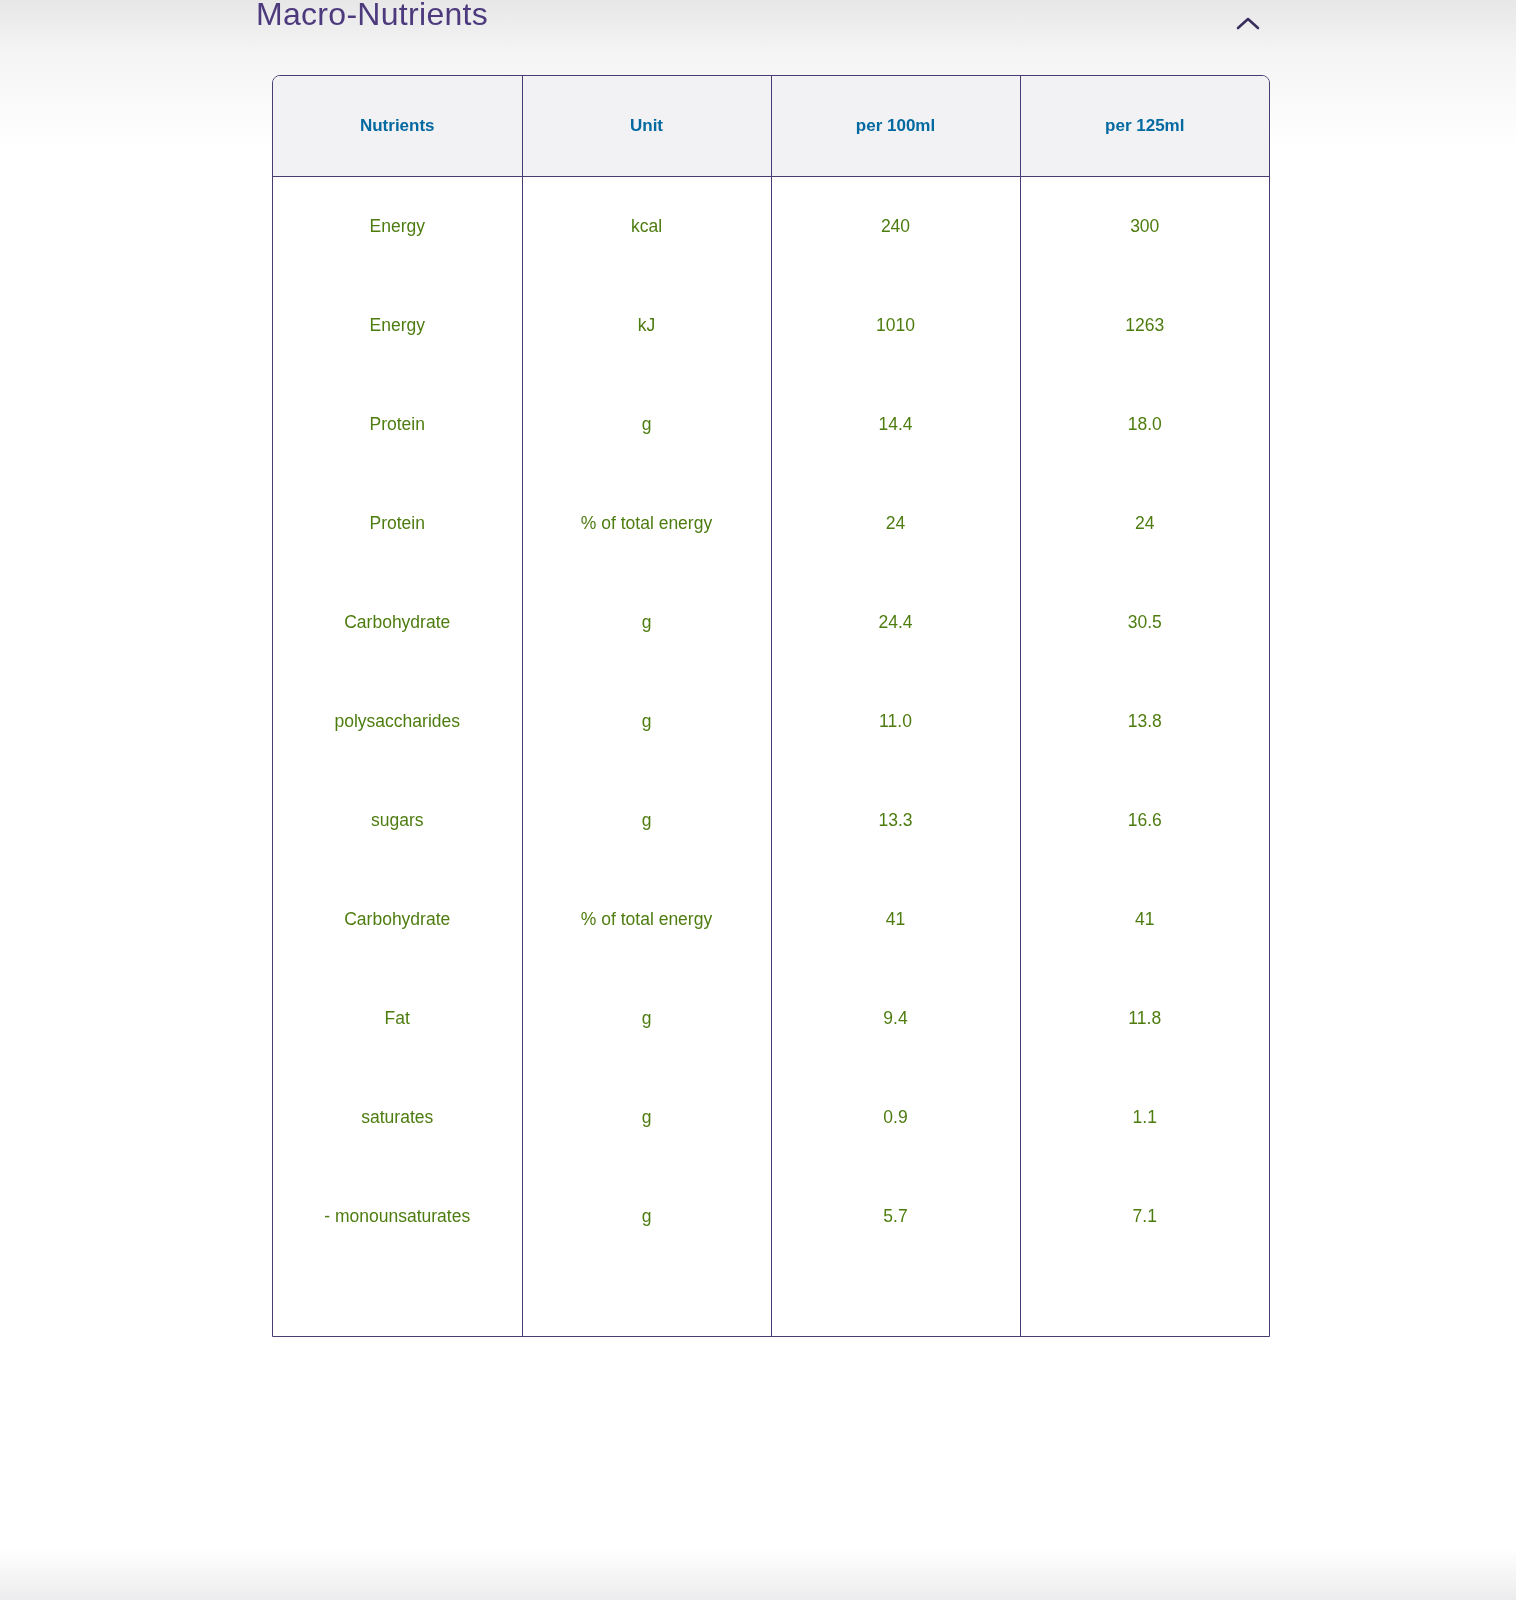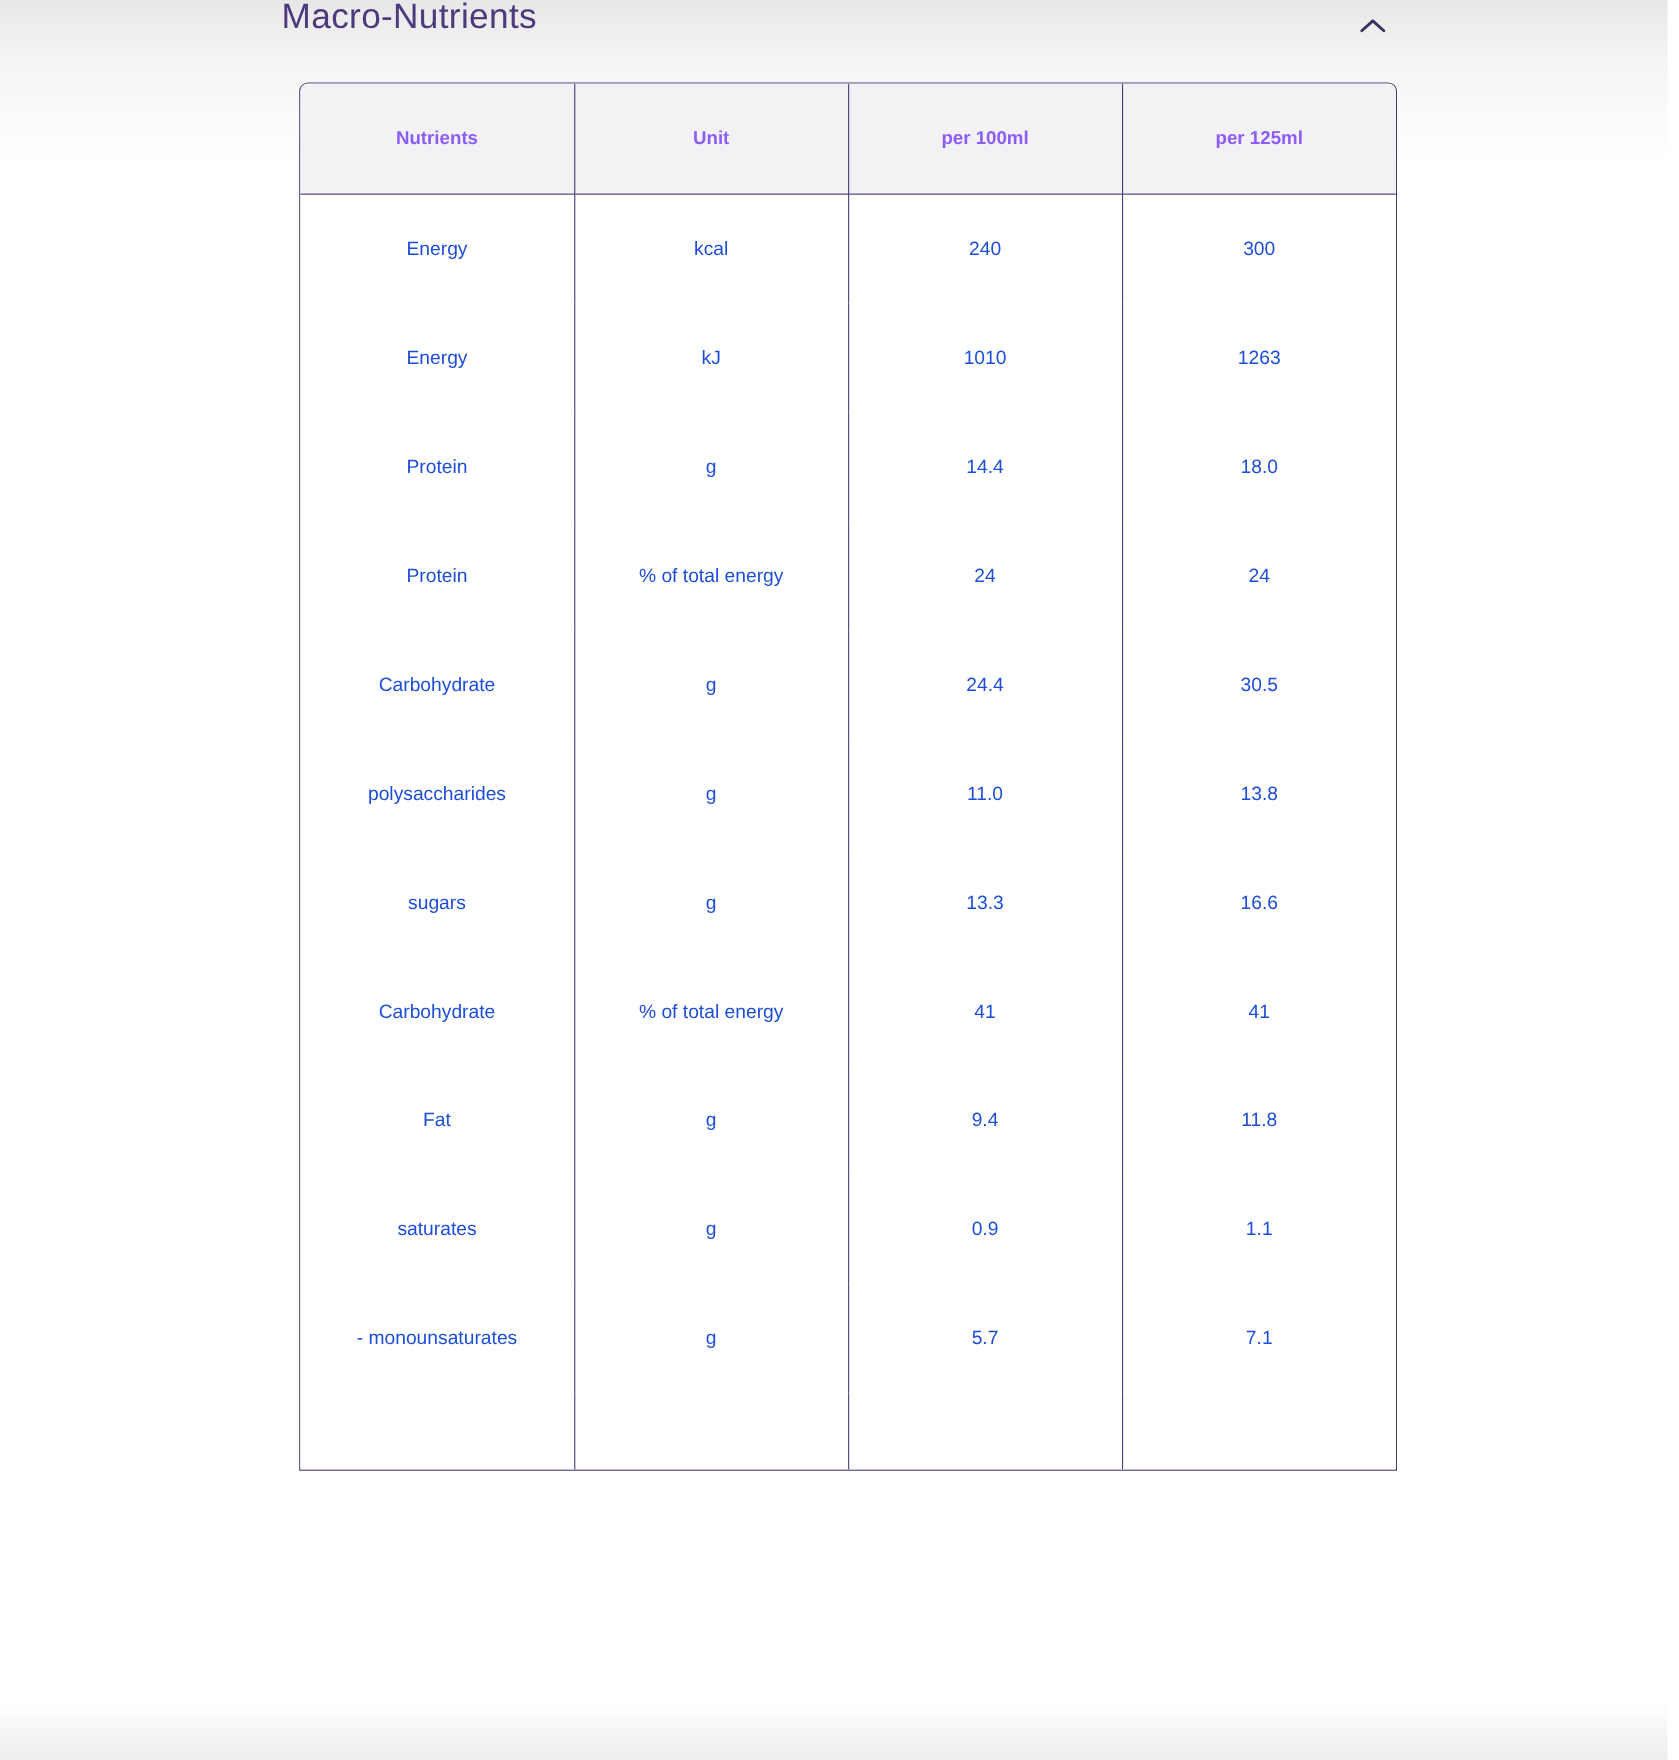--- a/index.html
+++ b/index.html
@@ -58,28 +58,28 @@
     table-layout: fixed;
   }
   th, td {
     text-align: center;
     vertical-align: middle;
     padding: 0 10px;
   }
   th {
     height: 100px;
     background: #f2f1f4;
-    color: #8b5cf6;
+    color: #0369a1;
     font-size: 17px;
     font-weight: 700;
     border-bottom: 1px solid #4a3b72;
   }
   td {
     height: 99px;
-    color: #1d4ed8;
+    color: #4d7c0f;
     font-size: 17.5px;
     font-weight: 400;
     background: #ffffff;
   }
   th:not(:last-child), td:not(:last-child) {
     border-right: 1px solid #4a3b72;
   }
   tr.filler td { height: 70px; }
   
   .bottom-fade {

